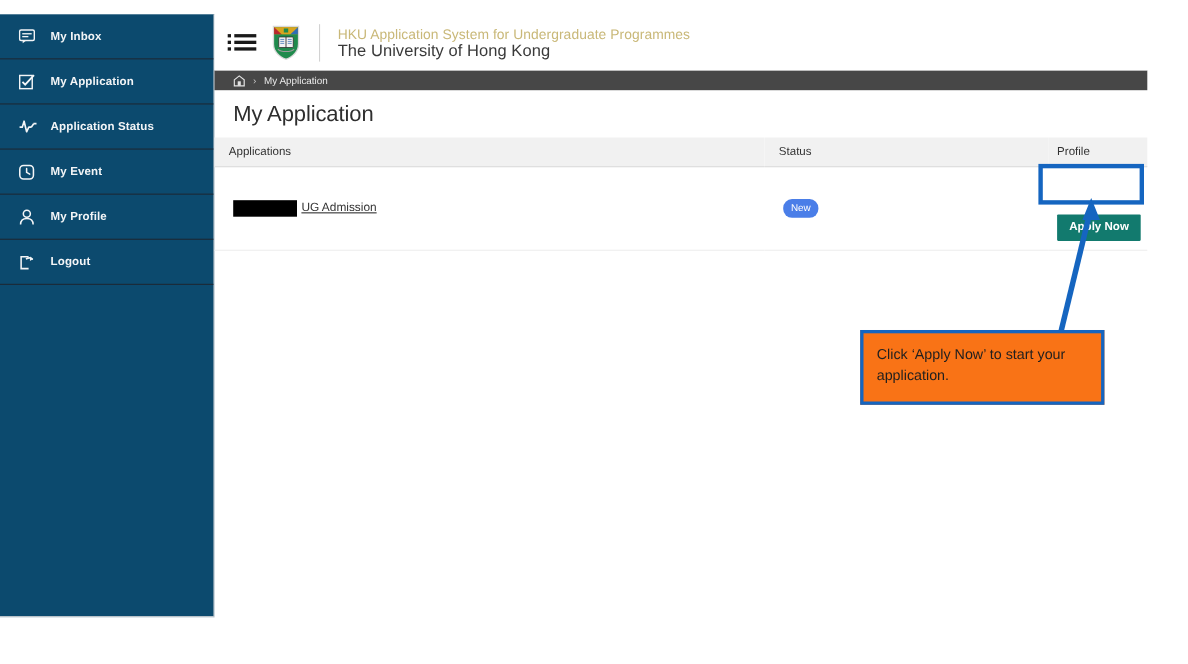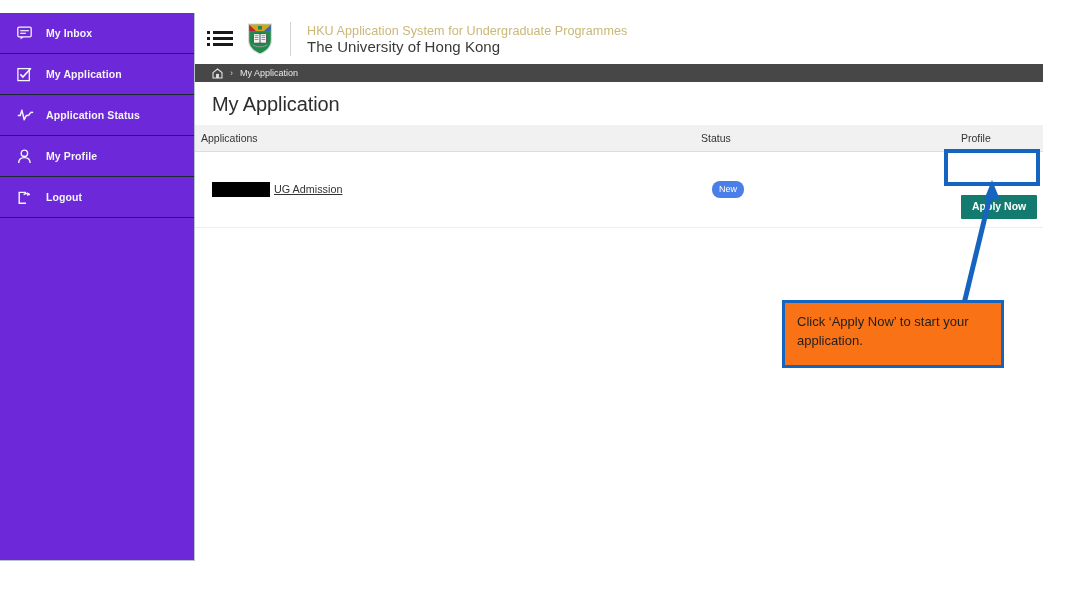--- a/index.html
+++ b/index.html
@@ -8,21 +8,21 @@
     background: #ffffff;
     font-family: "Liberation Sans", sans-serif;
     overflow: hidden;
   }
   #screen { position: relative; width: 1080px; height: 604px; background: #ffffff; }
 
   
   #sidebar {
     position: absolute; left: 0; top: 13px;
     width: 195px; height: 548px;
-    background: #6d28d9;
+    background: #0c4a6e;
     border-right: 1px solid #b9c2c9;
     border-bottom: 1px solid #b9c2c9;
   }
   .nav-item {
     display: flex; align-items: center;
     height: 41px; padding-left: 17px;
     color: #f3f5f7;
     font-size: 10.5px; font-weight: bold;
     letter-spacing: 0.1px;
     border-bottom: 1px solid #1c2935;
@@ -87,21 +87,21 @@
     font-size: 20px; color: #2e2e2e; font-weight: normal;
     padding: 11px 0 9px 17px; letter-spacing: -0.1px;
   }
 
   
   #tablewrap { padding: 0 0 0 0; }
   table#apptable { width: 848px; border-collapse: collapse; }
   table#apptable thead th {
     background: #f1f1f1;
     font-size: 10.5px; font-weight: normal; color: #333333;
-    text-align: left; padding: 7px 0 7px 6px; height: 25px;
+    text-align: left; padding: 7px 0 7px 13px; height: 25px;
     border-bottom: 1px solid #dddddd;
     margin-top: 28px;
   }
   table#apptable tbody td {
     font-size: 10.5px; color: #333333;
     padding: 8px 0 8px 17px; height: 45px;
     border-bottom: 1px solid #eeeeee;
     vertical-align: middle;
   }
   th.col-app, td.col-app { width: 500px; }
@@ -186,20 +186,29 @@
       <span class="nico">
         <svg width="17" height="14" viewBox="0 0 17 14">
           <path d="M0.8 7.6 L3.2 7.6 L4.9 2.2 L7.2 11.8 L9.2 7.6 L11.6 7.6" fill="none" stroke="#f3f5f7" stroke-width="1.5" stroke-linejoin="round"></path>
           <path d="M11.4 7.6 L13.6 4.6" fill="none" stroke="#f3f5f7" stroke-width="1.5"></path>
           <path d="M13.4 4.4 L16.2 4.4" fill="none" stroke="#f3f5f7" stroke-width="1.5"></path>
         </svg>
       </span>
       <span class="nav-label">Application Status</span>
     </div>
 
+    <div class="nav-item">
+      <span class="nico">
+        <svg width="15" height="15" viewBox="0 0 15 15">
+          <rect x="1" y="1.4" width="12.4" height="12.4" rx="3.4" fill="none" stroke="#f3f5f7" stroke-width="1.4"></rect>
+          <path d="M7.2 4.3 L7.2 7.7 L10 9.3" fill="none" stroke="#f3f5f7" stroke-width="1.4" stroke-linecap="round"></path>
+        </svg>
+      </span>
+      <span class="nav-label">My Event</span>
+    </div>
 
     <div class="nav-item">
       <span class="nico">
         <svg width="15" height="15" viewBox="0 0 15 15">
           <circle cx="7.4" cy="4.3" r="3.2" fill="none" stroke="#f3f5f7" stroke-width="1.4"></circle>
           <path d="M1.7 14.1 C1.7 10.2 4.3 8.6 7.4 8.6 C10.5 8.6 13.1 10.2 13.1 14.1" fill="none" stroke="#f3f5f7" stroke-width="1.4"></path>
         </svg>
       </span>
       <span class="nav-label">My Profile</span>
     </div>

